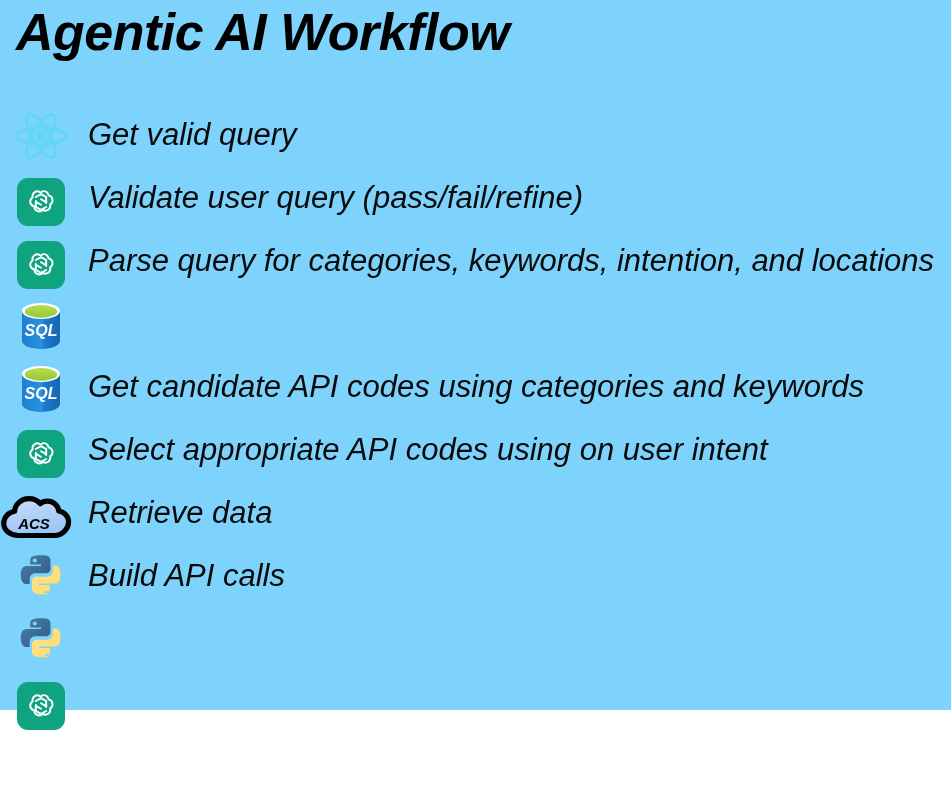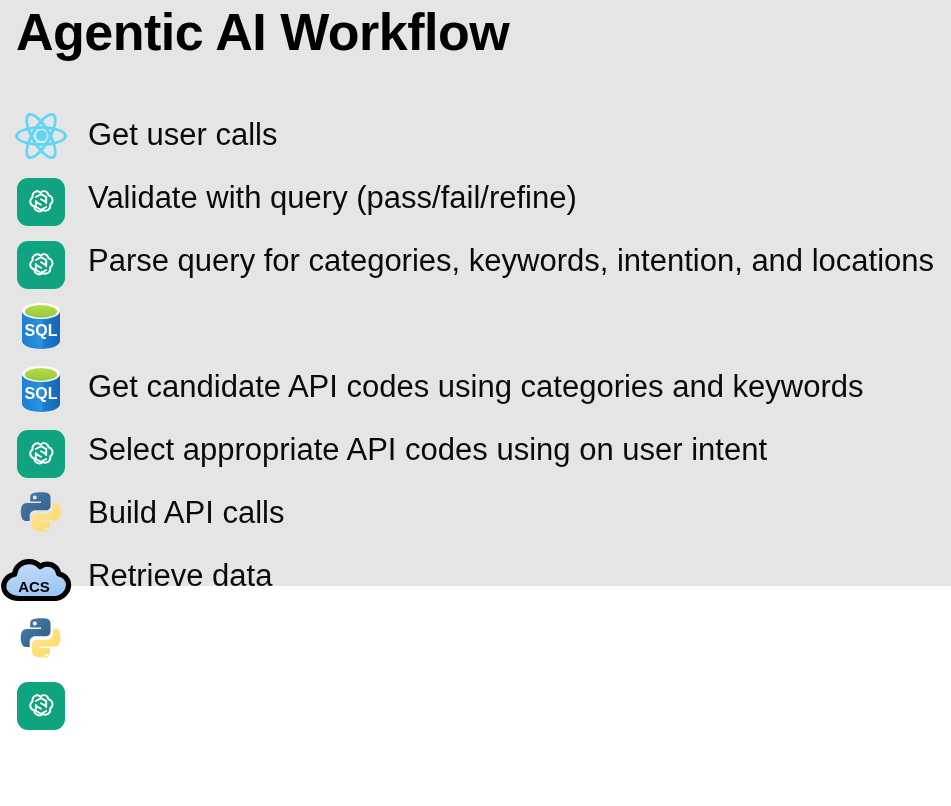--- a/index.html
+++ b/index.html
@@ -13,22 +13,23 @@
     height: 806px;
     overflow: hidden;
     font-family: "Liberation Sans", sans-serif;
     color: #000000;
     -webkit-font-smoothing: antialiased;
   }
 
   #page {
     position: relative;
     width: 951px;
-    height: 586px;
-    background: #e5e5e5;
+    height: 710px;
+    background: #7dd3fc;
+    font-style: italic;
   }
 
   
   .page-title {
     position: absolute;
     left: 16px;
     top: 1px;
     font-size: 52px;
     font-weight: bold;
     letter-spacing: -0.5px;
@@ -145,35 +146,35 @@
   <div class="steps">
       <div class="step-row">
         <div class="step-icon">
           <span class="ico-react">
             <span class="orb a"></span>
             <span class="orb b"></span>
             <span class="orb c"></span>
             <span class="nucleus"></span>
           </span>
         </div>
-        <div class="step-label">Get user calls</div>
+        <div class="step-label">Get valid query</div>
       </div>
       <div class="step-row">
         <div class="step-icon">
           <span class="ico-openai" style="background:#10a37f">
             <svg width="34" height="34" viewBox="0 0 24 24" aria-hidden="true">
               <path fill="none" stroke="#ffffff" stroke-width="1.35" stroke-linejoin="round" stroke-linecap="round" d="M12.03 5.2c1.3-1.1 3.2-1.0 4.4.25.5.53.8 1.2.87 1.9 1.45.28 2.6 1.45 2.8 2.95.2 1.4-.5 2.7-1.65 3.4.35 1.4-.15 2.9-1.35 3.75-1.15.8-2.6.8-3.75.1-1.0 1.05-2.55 1.4-3.95.8-1.3-.55-2.1-1.8-2.15-3.15-1.45-.3-2.6-1.45-2.8-2.95-.2-1.4.5-2.7 1.65-3.4-.35-1.4.15-2.9 1.35-3.75 1.15-.8 2.6-.8 3.75-.1z"></path>
               <path fill="none" stroke="#ffffff" stroke-width="1.35" stroke-linejoin="round" stroke-linecap="round" d="M8.35 8.5l3.65-2.1 3.65 2.1v4.2"></path>
               <path fill="none" stroke="#ffffff" stroke-width="1.35" stroke-linejoin="round" stroke-linecap="round" d="M15.65 15.5L12 17.6l-3.65-2.1v-4.2"></path>
               <path fill="none" stroke="#ffffff" stroke-width="1.35" stroke-linecap="round" d="M12 10.05l3.6 2.05"></path>
               <path fill="none" stroke="#ffffff" stroke-width="1.35" stroke-linecap="round" d="M12 13.95L8.4 11.9"></path>
             </svg>
           </span>
         </div>
-        <div class="step-label">Validate with query (pass/fail/refine)</div>
+        <div class="step-label">Validate user query (pass/fail/refine)</div>
       </div>
       <div class="step-row">
         <div class="step-icon">
           <span class="ico-openai" style="background:#10a37f">
             <svg width="34" height="34" viewBox="0 0 24 24" aria-hidden="true">
               <path fill="none" stroke="#ffffff" stroke-width="1.35" stroke-linejoin="round" stroke-linecap="round" d="M12.03 5.2c1.3-1.1 3.2-1.0 4.4.25.5.53.8 1.2.87 1.9 1.45.28 2.6 1.45 2.8 2.95.2 1.4-.5 2.7-1.65 3.4.35 1.4-.15 2.9-1.35 3.75-1.15.8-2.6.8-3.75.1-1.0 1.05-2.55 1.4-3.95.8-1.3-.55-2.1-1.8-2.15-3.15-1.45-.3-2.6-1.45-2.8-2.95-.2-1.4.5-2.7 1.65-3.4-.35-1.4.15-2.9 1.35-3.75 1.15-.8 2.6-.8 3.75-.1z"></path>
               <path fill="none" stroke="#ffffff" stroke-width="1.35" stroke-linejoin="round" stroke-linecap="round" d="M8.35 8.5l3.65-2.1 3.65 2.1v4.2"></path>
               <path fill="none" stroke="#ffffff" stroke-width="1.35" stroke-linejoin="round" stroke-linecap="round" d="M15.65 15.5L12 17.6l-3.65-2.1v-4.2"></path>
               <path fill="none" stroke="#ffffff" stroke-width="1.35" stroke-linecap="round" d="M12 10.05l3.6 2.05"></path>
               <path fill="none" stroke="#ffffff" stroke-width="1.35" stroke-linecap="round" d="M12 13.95L8.4 11.9"></path>
@@ -240,55 +241,55 @@
               <path fill="none" stroke="#ffffff" stroke-width="1.35" stroke-linejoin="round" stroke-linecap="round" d="M15.65 15.5L12 17.6l-3.65-2.1v-4.2"></path>
               <path fill="none" stroke="#ffffff" stroke-width="1.35" stroke-linecap="round" d="M12 10.05l3.6 2.05"></path>
               <path fill="none" stroke="#ffffff" stroke-width="1.35" stroke-linecap="round" d="M12 13.95L8.4 11.9"></path>
             </svg>
           </span>
         </div>
         <div class="step-label">Select appropriate API codes using on user intent</div>
       </div>
       <div class="step-row">
         <div class="step-icon">
+          <span class="ico-acs">
+            <svg width="78" height="56" viewBox="0 0 78 56" aria-hidden="true">
+              <defs>
+                <linearGradient id="acsFill" x1="0" y1="0" x2="0.3" y2="1">
+                  <stop offset="0%" stop-color="#c6ddfa"></stop>
+                  <stop offset="100%" stop-color="#9cc6f5"></stop>
+                </linearGradient>
+              </defs>
+              <path d="M21.5 50.5c-8.2 0-14.8-5.1-14.8-12.2 0-6.1 4.6-11 10.9-12 .4-7 6.6-12.6 14.3-12.6 4.5 0 8.6 1.9 11.2 5 1.9-1.6 4.4-2.5 7.2-2.5 6 0 10.9 4.3 11.4 9.8 5.7.8 9.9 5.3 9.9 10.8 0 6.3-5.6 13.7-14.2 13.7z" fill="url(#acsFill)" stroke="#000000" stroke-width="5.2" stroke-linejoin="round"></path>
+              <text x="37" y="44" text-anchor="middle" font-family="Liberation Sans, sans-serif" font-size="15" font-weight="bold" fill="#000000">ACS</text>
+            </svg>
+          </span>
+        </div>
+        <div class="step-label">Retrieve data</div>
+      </div>
+      <div class="step-row">
+        <div class="step-icon">
           <span class="ico-python">
             <svg width="50" height="52" viewBox="0 0 50 52" aria-hidden="true">
               <defs>
                 <linearGradient id="pyBlue" x1="0" y1="0" x2="1" y2="1">
                   <stop offset="0%" stop-color="#4a7fae"></stop>
                   <stop offset="100%" stop-color="#2f5a80"></stop>
                 </linearGradient>
                 <linearGradient id="pyYellow" x1="0" y1="0" x2="1" y2="1">
                   <stop offset="0%" stop-color="#ffe79a"></stop>
                   <stop offset="100%" stop-color="#ffd85e"></stop>
                 </linearGradient>
               </defs>
               <path fill="url(#pyBlue)" d="M24.6 3.2c-2.9 0-5.3.3-7.1.8-2.4.7-3.3 2-3.3 4.2v4.3h10.8v1.6H10.9c-2.6 0-4.9 1.5-5.6 4.4-.8 3.3-.8 5.4 0 8.9.7 2.7 2.2 4.5 4.8 4.5h3.6v-5.2c0-2.9 2.5-5.4 5.6-5.4h10.7c2.5 0 4.5-2 4.5-4.4V8.2c0-2.4-2-4.2-4.5-4.6-1.6-.3-3.3-.4-5.4-.4zm-5.8 3.3c1.1 0 2 .9 2 2s-.9 2-2 2-2-.9-2-2 .9-2 2-2z"></path>
               <path fill="url(#pyYellow)" d="M36.8 14.1v5c0 3.1-2.6 5.6-5.6 5.6H20.5c-2.4 0-4.5 2.1-4.5 4.4v8.3c0 2.4 2.1 3.7 4.5 4.4 2.8.8 5.5 1 8.9 0 2.2-.6 4.5-1.9 4.5-4.4v-4.3H23.2v-1.6h16.2c2.6 0 3.6-1.8 4.5-4.5.9-2.8.9-5.5 0-8.9-.6-2.6-1.9-4.5-4.5-4.5zm-6.1 24.7c1.1 0 2 .9 2 2s-.9 2-2 2-2-.9-2-2 .9-2 2-2z"></path>
             </svg>
           </span>
         </div>
         <div class="step-label">Build API calls</div>
-      </div>
-      <div class="step-row">
-        <div class="step-icon">
-          <span class="ico-acs">
-            <svg width="78" height="56" viewBox="0 0 78 56" aria-hidden="true">
-              <defs>
-                <linearGradient id="acsFill" x1="0" y1="0" x2="0.3" y2="1">
-                  <stop offset="0%" stop-color="#c6ddfa"></stop>
-                  <stop offset="100%" stop-color="#9cc6f5"></stop>
-                </linearGradient>
-              </defs>
-              <path d="M21.5 50.5c-8.2 0-14.8-5.1-14.8-12.2 0-6.1 4.6-11 10.9-12 .4-7 6.6-12.6 14.3-12.6 4.5 0 8.6 1.9 11.2 5 1.9-1.6 4.4-2.5 7.2-2.5 6 0 10.9 4.3 11.4 9.8 5.7.8 9.9 5.3 9.9 10.8 0 6.3-5.6 13.7-14.2 13.7z" fill="url(#acsFill)" stroke="#000000" stroke-width="5.2" stroke-linejoin="round"></path>
-              <text x="37" y="44" text-anchor="middle" font-family="Liberation Sans, sans-serif" font-size="15" font-weight="bold" fill="#000000">ACS</text>
-            </svg>
-          </span>
-        </div>
-        <div class="step-label">Retrieve data</div>
       </div>
       <div class="step-row">
         <div class="step-icon">
           <span class="ico-python">
             <svg width="50" height="52" viewBox="0 0 50 52" aria-hidden="true">
               <defs>
                 <linearGradient id="pyBlue" x1="0" y1="0" x2="1" y2="1">
                   <stop offset="0%" stop-color="#4a7fae"></stop>
                   <stop offset="100%" stop-color="#2f5a80"></stop>
                 </linearGradient>

